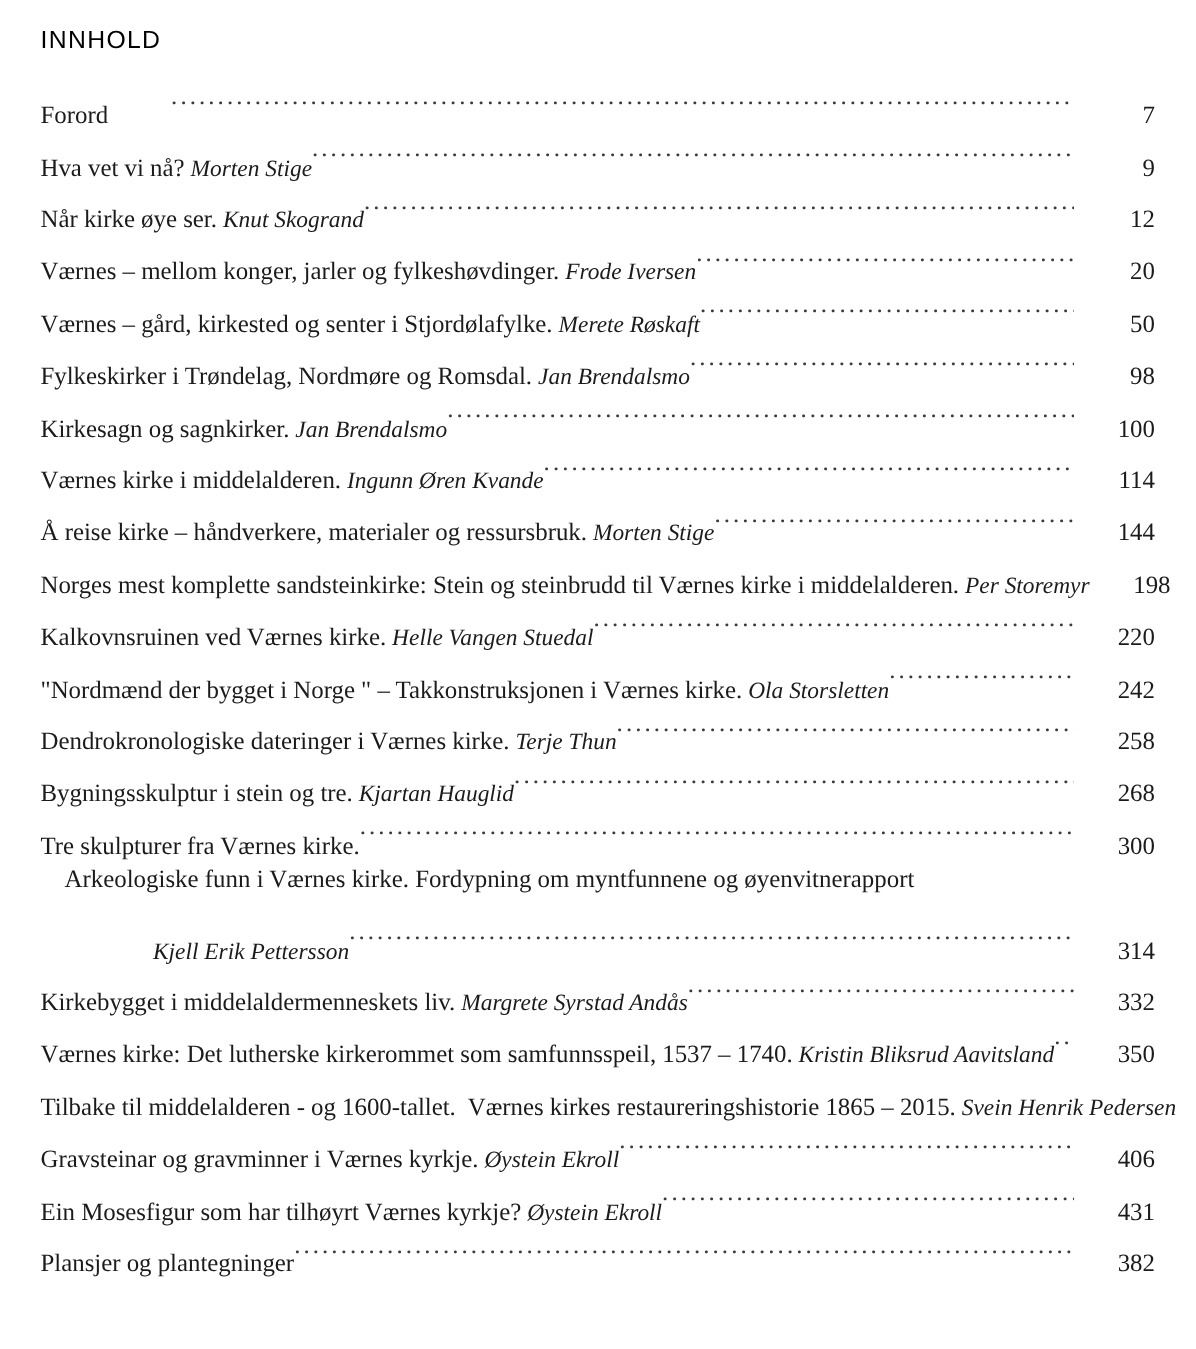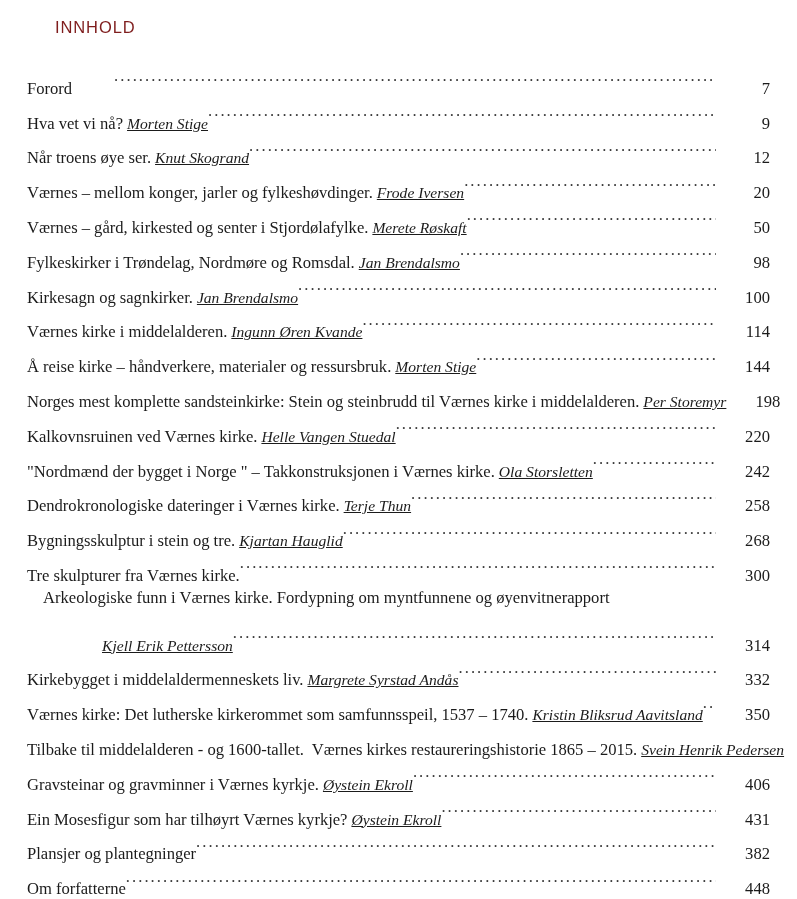--- a/index.html
+++ b/index.html
@@ -26,30 +26,29 @@
 
   
   #toc-heading {
     position: absolute;
     left: 27px;
     top: 18px;
     font-family: "Liberation Sans", "DejaVu Sans", sans-serif;
     font-size: 16.5px;
     font-weight: 400;
     letter-spacing: 0.9px;
-    color: #7f1d1d;
+    color: #000000;
     white-space: nowrap;
-    margin-left: 28px;
   }
 
   
   #toc-list {
     position: absolute;
     left: 27px;
-    top: 59px;
+    top: 47px;
     width: 743px;
   }
 
   .toc-entry {
     position: relative;
     height: 34.8px;
     line-height: 34.8px;
     width: 743px;
   }
 
@@ -68,21 +67,20 @@
     flex: 0 0 auto;
     white-space: pre;
   }
 
   .entry-author {
     font-size: 15.6px;
     font-style: italic;
     flex: 0 0 auto;
     white-space: pre;
     padding-left: 4px;
-    text-decoration: underline;
   }
 
   
   .entry-leader {
     flex: 1 1 auto;
     overflow: hidden;
     height: 34.8px;
     position: relative;
     min-width: 0;
   }
@@ -143,21 +141,21 @@
       <div class="toc-entry">
         <div class="entry-row">
           <span class="entry-title">Hva vet vi nå?</span>
           <span class="entry-author">Morten Stige</span>
           <span class="entry-leader"></span>
           <span class="entry-page">9</span>
         </div>
       </div>
       <div class="toc-entry">
         <div class="entry-row">
-          <span class="entry-title">Når troens øye ser.</span>
+          <span class="entry-title">Når kirke øye ser.</span>
           <span class="entry-author">Knut Skogrand</span>
           <span class="entry-leader"></span>
           <span class="entry-page">12</span>
         </div>
       </div>
       <div class="toc-entry">
         <div class="entry-row">
           <span class="entry-title">Værnes – mellom konger, jarler og fylkeshøvdinger.</span>
           <span class="entry-author">Frode Iversen</span>
           <span class="entry-leader"></span>
@@ -299,22 +297,15 @@
           <span class="entry-page">431</span>
         </div>
       </div>
       <div class="toc-entry">
         <div class="entry-row">
           <span class="entry-title">Plansjer og plantegninger</span>
           <span class="entry-leader"></span>
           <span class="entry-page">382</span>
         </div>
       </div>
-      <div class="toc-entry">
-        <div class="entry-row">
-          <span class="entry-title">Om forfatterne</span>
-          <span class="entry-leader"></span>
-          <span class="entry-page">448</span>
-        </div>
-      </div>
     </div>
 
 </div>
 
 </body></html>

